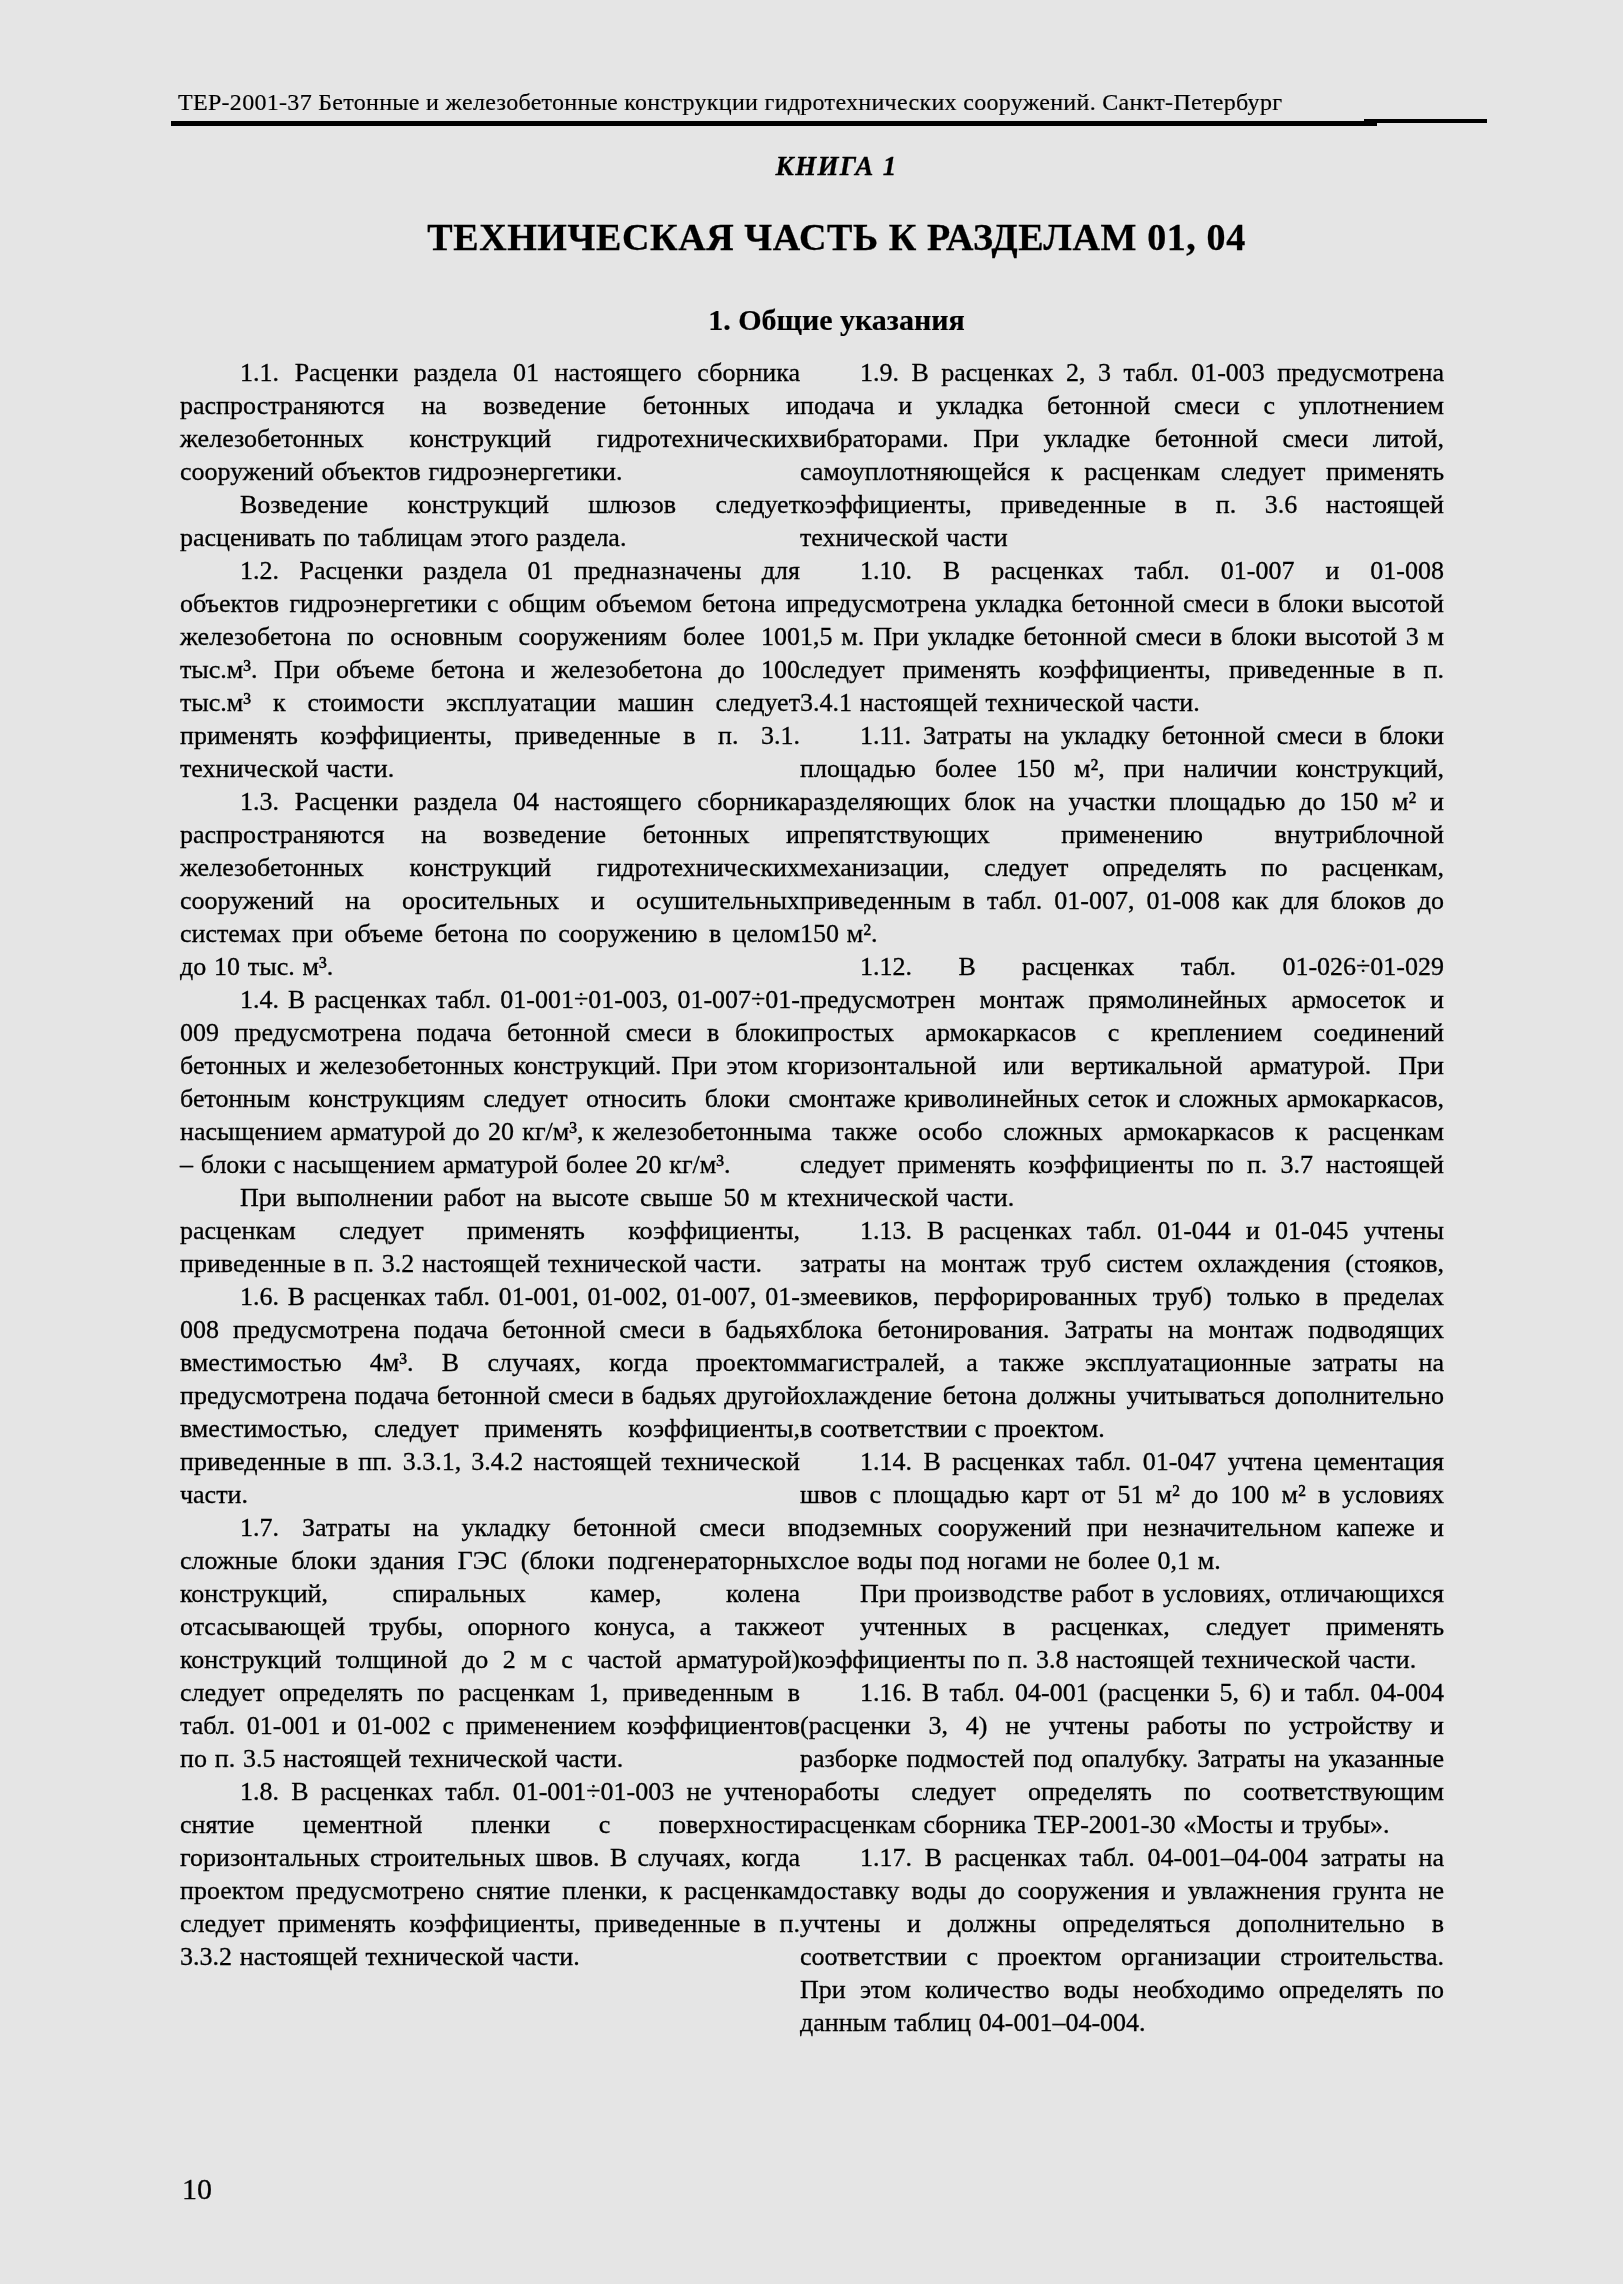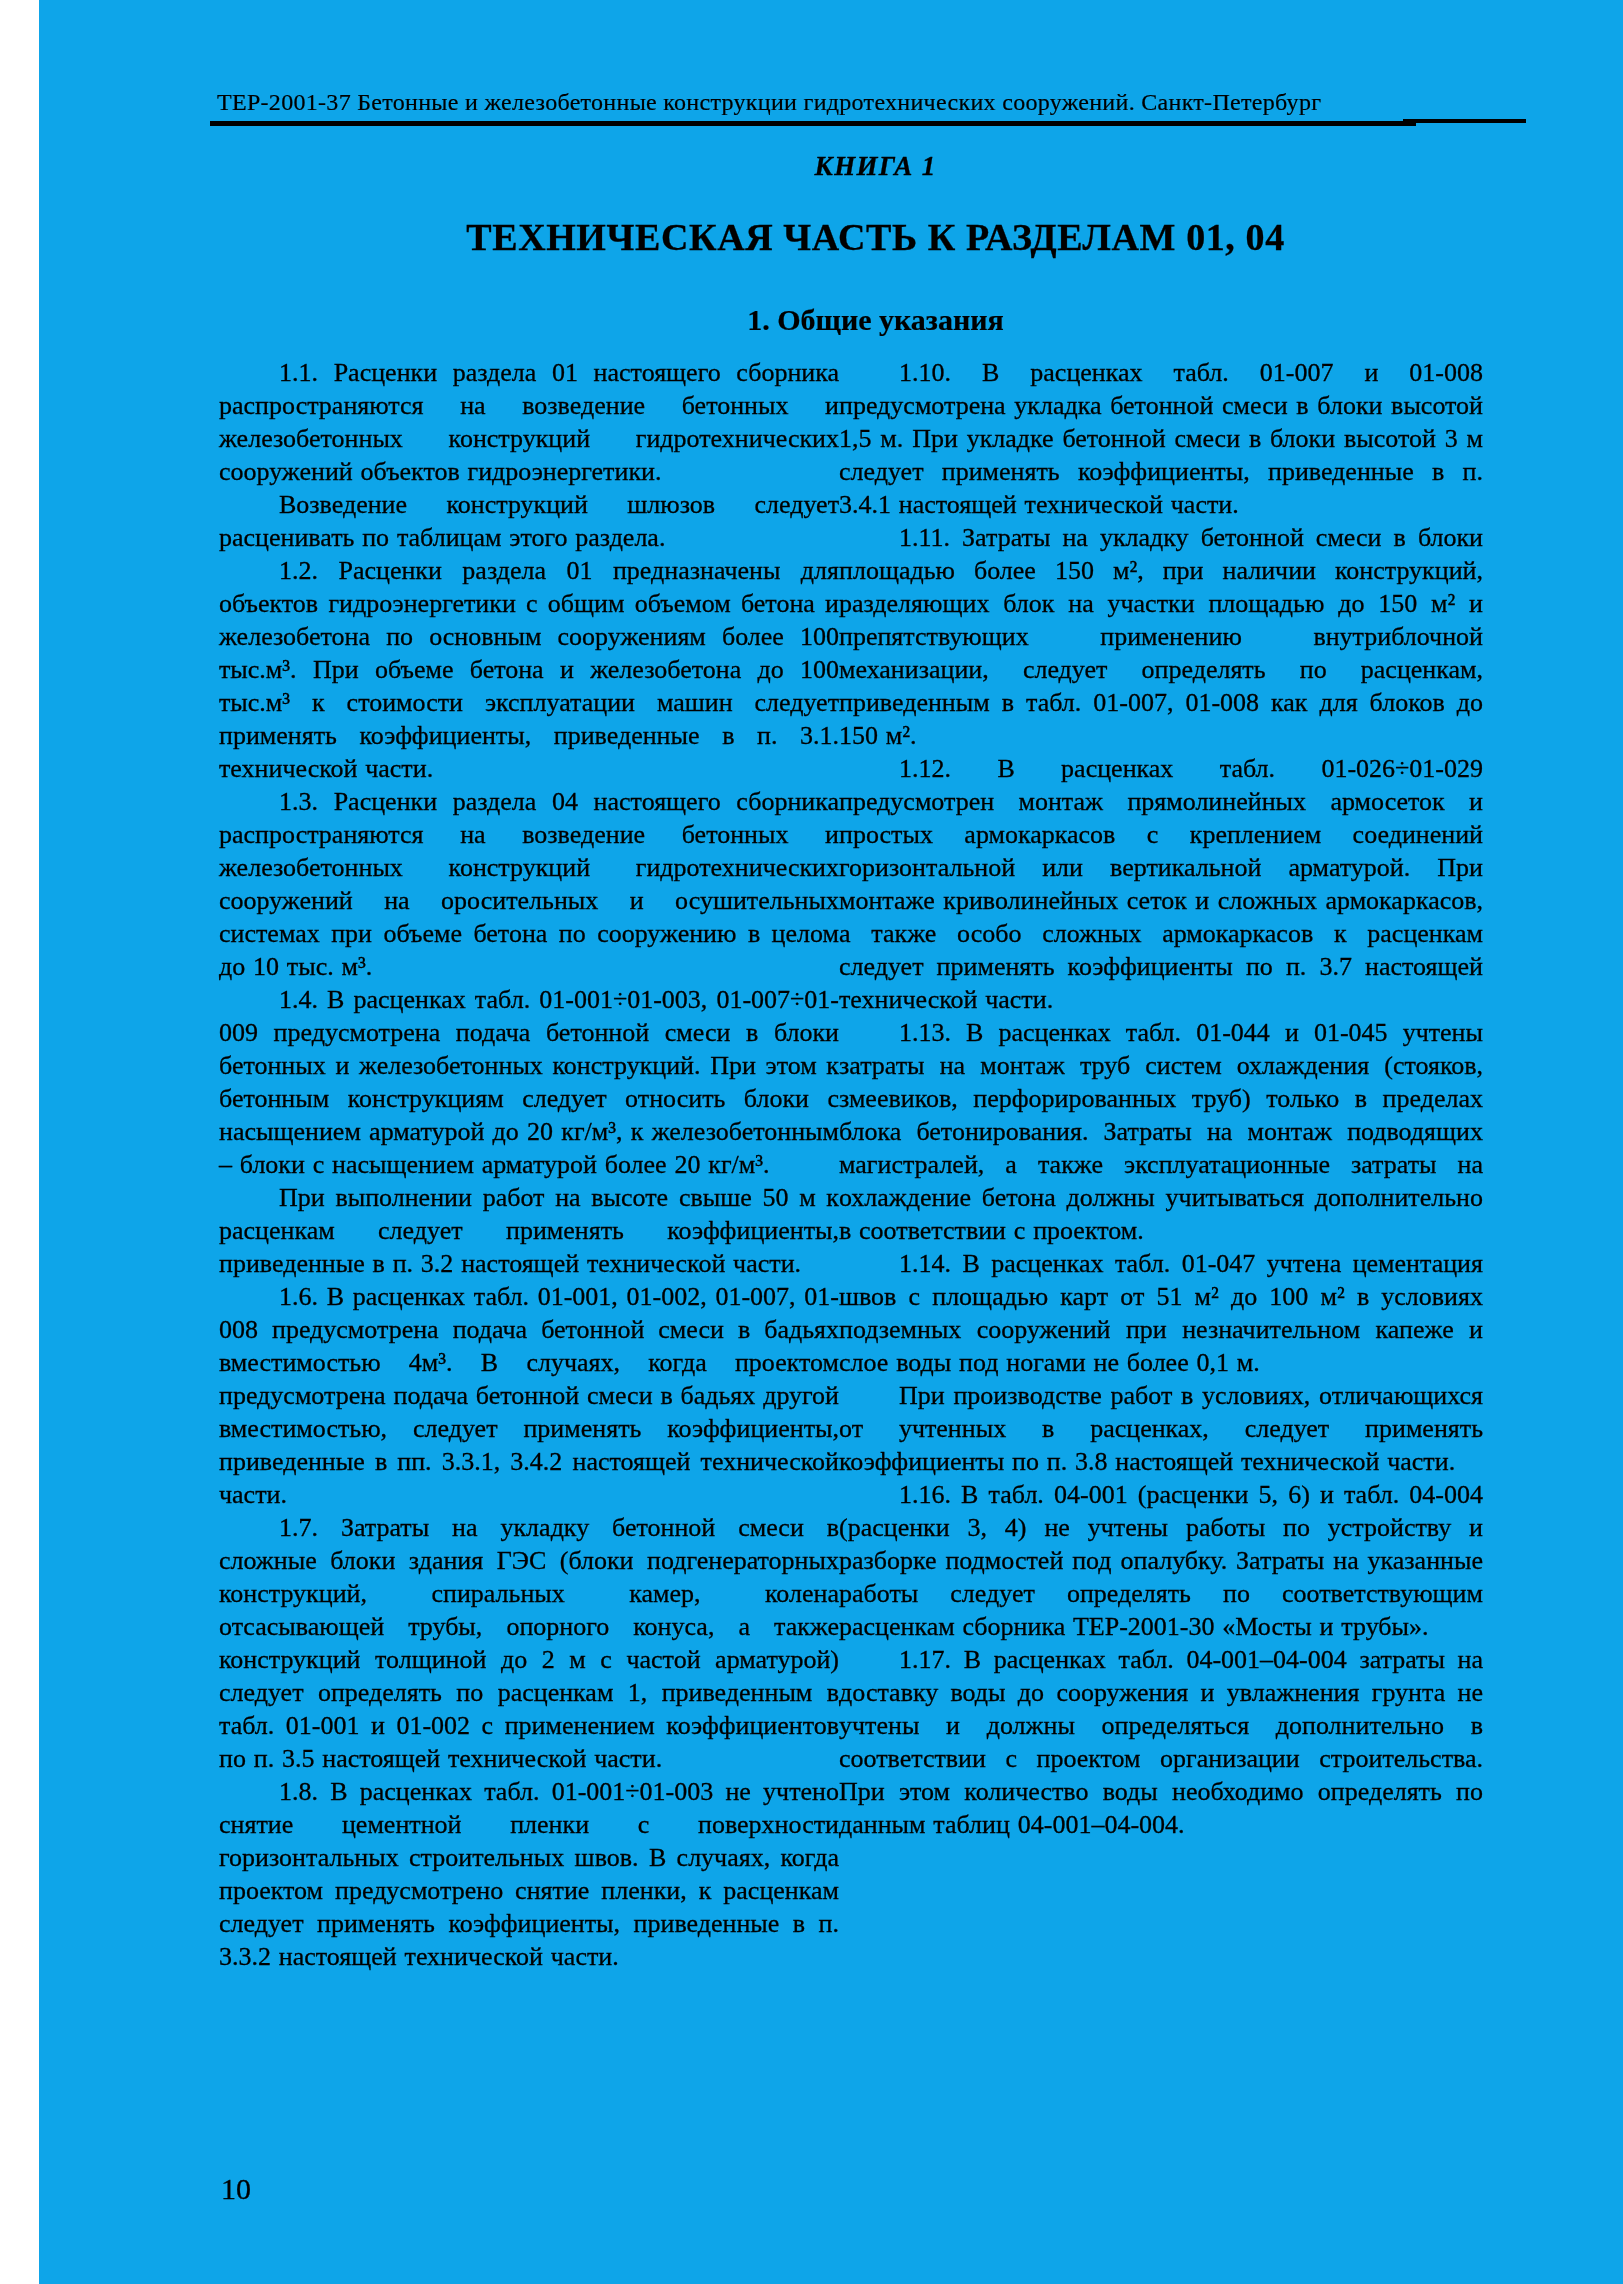--- a/index.html
+++ b/index.html
@@ -8,22 +8,21 @@
     height: 2284px;
     background: #ffffff;
     color: #000000;
     font-family: "Liberation Serif", "DejaVu Serif", serif;
     position: relative;
     overflow: hidden;
   }
   .page {
     position: absolute;
     inset: 0;
-    background: #0ea5e9;
-    margin-left: 39px;
+    background: #e5e5e5;
   }
   .running-head {
     position: absolute;
     left: 178px;
     top: 88px;
     font-size: 24px;
     line-height: 28.5px;
     white-space: nowrap;
     letter-spacing: 0.3px;
     -webkit-text-stroke: 0.2px #000;
@@ -125,20 +124,21 @@
         <p>Возведение конструкций шлюзов следует расценивать по таблицам этого раздела.</p>
         <p>1.2. Расценки раздела 01 предназначены для объектов гидроэнергетики с общим объемом бетона и железобетона по основным сооружениям более 100 тыс.м³. При объеме бетона и железобетона до 100 тыс.м³ к стоимости эксплуатации машин следует применять коэффициенты, приведенные в п. 3.1. технической части.</p>
         <p>1.3. Расценки раздела 04 настоящего сборника распространяются на возведение бетонных и железобетонных конструкций гидротехнических сооружений на оросительных и осушительных системах при объеме бетона по сооружению в целом до 10 тыс. м³.</p>
         <p>1.4. В расценках табл. 01-001÷01-003, 01-007÷01-009 предусмотрена подача бетонной смеси в блоки бетонных и железобетонных конструкций. При этом к бетонным конструкциям следует относить блоки с насыщением арматурой до 20 кг/м³, к железобетонным – блоки с насыщением арматурой более 20 кг/м³.</p>
         <p>При выполнении работ на высоте свыше 50 м к расценкам следует применять коэффициенты, приведенные в п. 3.2 настоящей технической части.</p>
         <p>1.6. В расценках табл. 01-001, 01-002, 01-007, 01-008 предусмотрена подача бетонной смеси в бадьях вместимостью 4м³. В случаях, когда проектом предусмотрена подача бетонной смеси в бадьях другой вместимостью, следует применять коэффициенты, приведенные в пп. 3.3.1, 3.4.2 настоящей технической части.</p>
         <p>1.7. Затраты на укладку бетонной смеси в сложные блоки здания ГЭС (блоки подгенераторных конструкций, спиральных камер, колена отсасывающей трубы, опорного конуса, а также конструкций толщиной до 2 м с частой арматурой) следует определять по расценкам 1, приведенным в табл. 01-001 и 01-002 с применением коэффициентов по п. 3.5 настоящей технической части.</p>
         <p>1.8. В расценках табл. 01-001÷01-003 не учтено снятие цементной пленки с поверхности горизонтальных строительных швов. В случаях, когда проектом предусмотрено снятие пленки, к расценкам следует применять коэффициенты, приведенные в п. 3.3.2 настоящей технической части.</p>
       </section>
     <section class="col col-right">
+        <p>1.9. В расценках 2, 3 табл. 01-003 предусмотрена подача и укладка бетонной смеси с уплотнением вибраторами. При укладке бетонной смеси литой, самоуплотняющейся к расценкам следует применять коэффициенты, приведенные в п. 3.6 настоящей технической части</p>
         <p>1.10. В расценках табл. 01-007 и 01-008 предусмотрена укладка бетонной смеси в блоки высотой 1,5 м. При укладке бетонной смеси в блоки высотой 3 м следует применять коэффициенты, приведенные в п. 3.4.1 настоящей технической части.</p>
         <p>1.11. Затраты на укладку бетонной смеси в блоки площадью более 150 м², при наличии конструкций, разделяющих блок на участки площадью до 150 м² и препятствующих применению внутриблочной механизации, следует определять по расценкам, приведенным в табл. 01-007, 01-008 как для блоков до 150 м².</p>
         <p>1.12. В расценках табл. 01-026÷01-029 предусмотрен монтаж прямолинейных армосеток и простых армокаркасов с креплением соединений горизонтальной или вертикальной арматурой. При монтаже криволинейных сеток и сложных армокаркасов, а также особо сложных армокаркасов к расценкам следует применять коэффициенты по п. 3.7 настоящей технической части.</p>
         <p>1.13. В расценках табл. 01-044 и 01-045 учтены затраты на монтаж труб систем охлаждения (стояков, змеевиков, перфорированных труб) только в пределах блока бетонирования. Затраты на монтаж подводящих магистралей, а также эксплуатационные затраты на охлаждение бетона должны учитываться дополнительно в соответствии с проектом.</p>
         <p>1.14. В расценках табл. 01-047 учтена цементация швов с площадью карт от 51 м² до 100 м² в условиях подземных сооружений при незначительном капеже и слое воды под ногами не более 0,1 м.</p>
         <p>При производстве работ в условиях, отличающихся от учтенных в расценках, следует применять коэффициенты по п. 3.8 настоящей технической части.</p>
         <p>1.16. В табл. 04-001 (расценки 5, 6) и табл. 04-004 (расценки 3, 4) не учтены работы по устройству и разборке подмостей под опалубку. Затраты на указанные работы следует определять по соответствующим расценкам сборника ТЕР-2001-30 «Мосты и трубы».</p>
         <p>1.17. В расценках табл. 04-001–04-004 затраты на доставку воды до сооружения и увлажнения грунта не учтены и должны определяться дополнительно в соответствии с проектом организации строительства. При этом количество воды необходимо определять по данным таблиц 04-001–04-004.</p>
       </section>
   </main>

